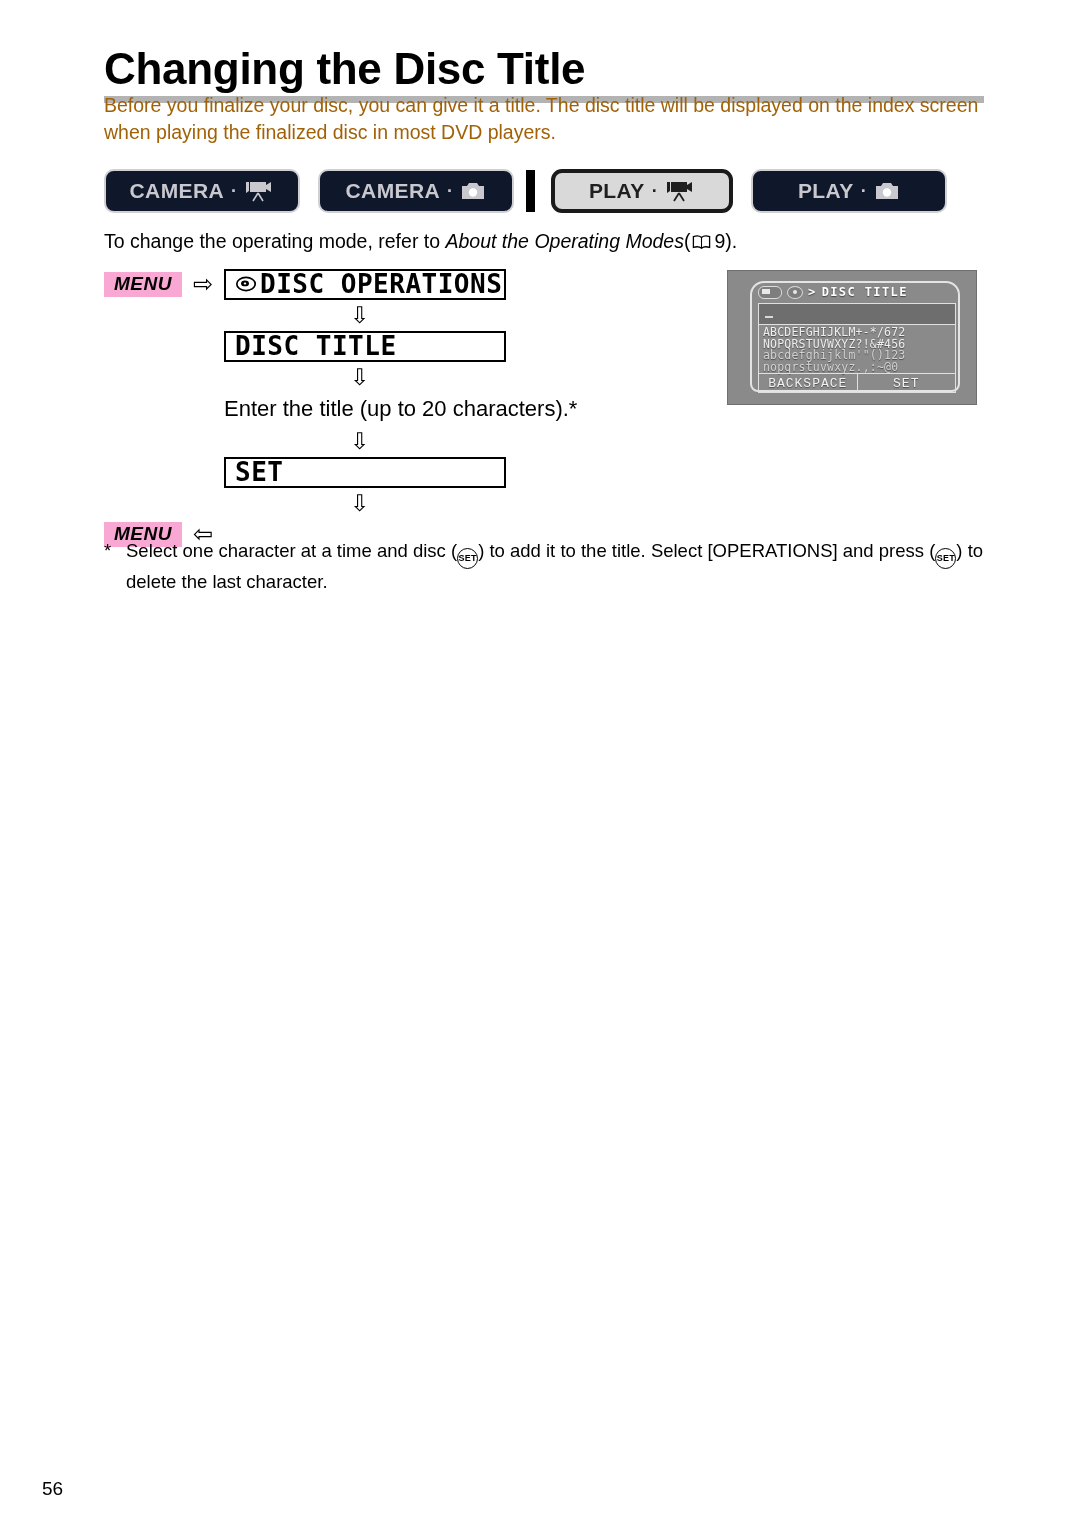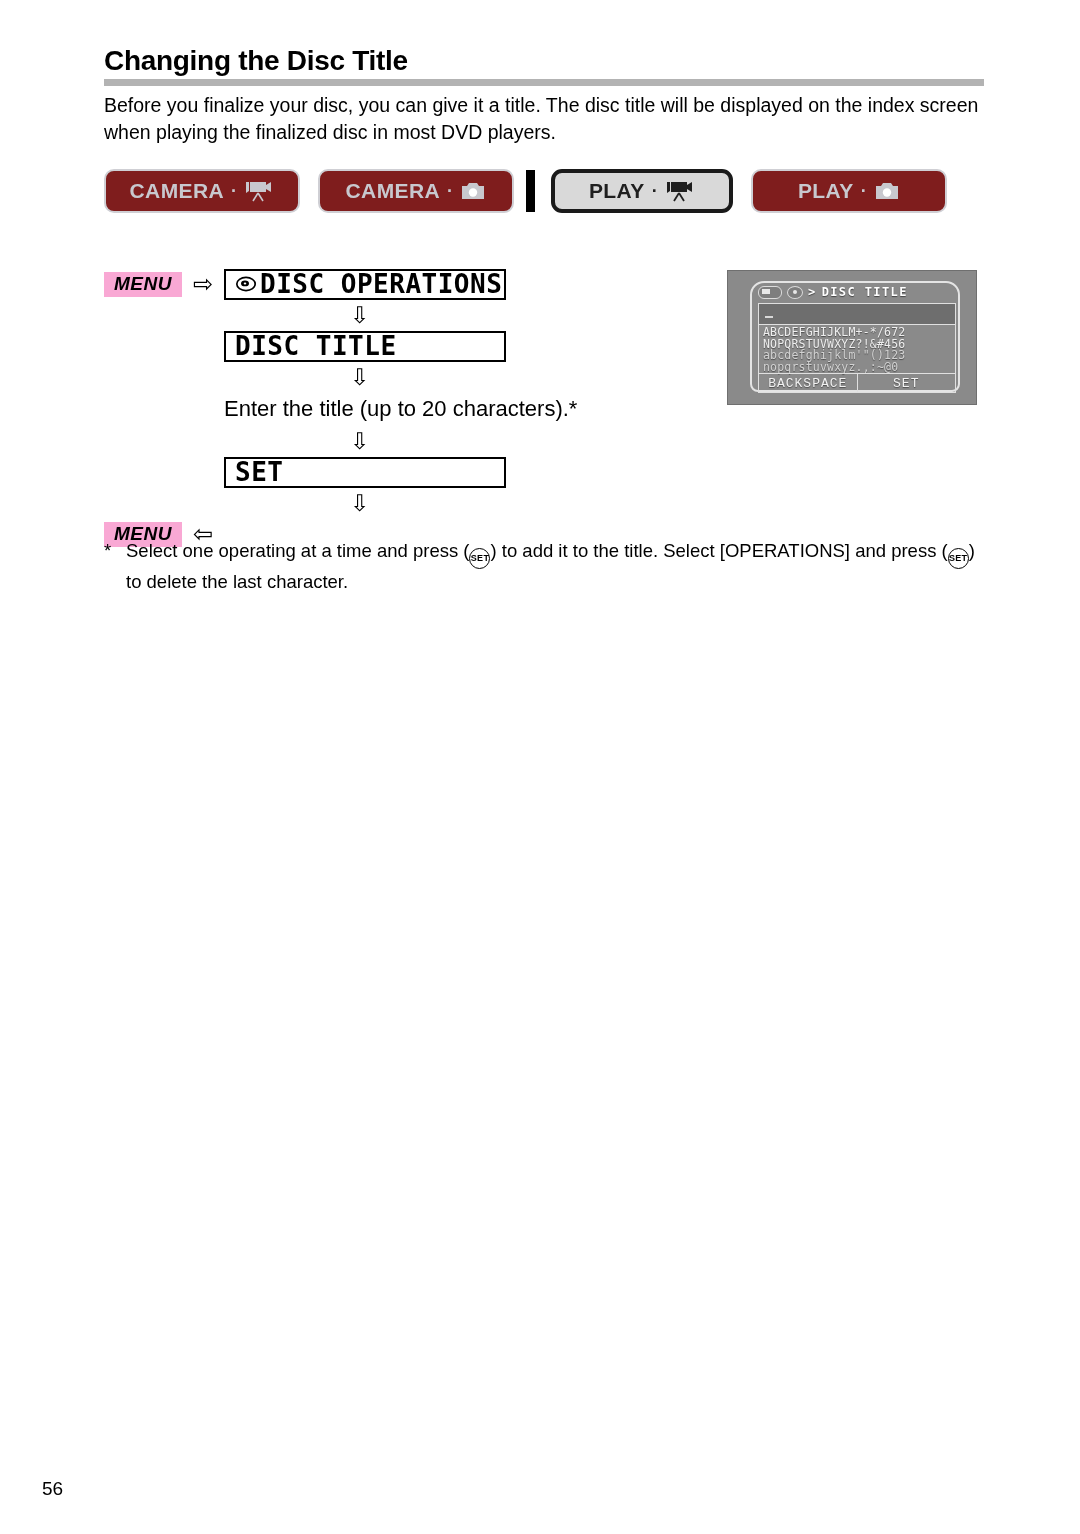--- a/index.html
+++ b/index.html
@@ -22,21 +22,21 @@
   }
 
   
   .title-block {
     position: absolute;
     left: 104px;
     top: 46px;
     width: 880px;
   }
   .page-title {
-    font-size: 28px;
+    font-size: 44px;
     font-weight: bold;
     letter-spacing: -0.3px;
     line-height: 1.05;
     margin: 0;
     color: #000;
   }
   .title-rule {
     margin-top: 4px;
     height: 7px;
     background: #b3b3b3;
@@ -44,21 +44,21 @@
   }
 
   
   .intro {
     position: absolute;
     left: 104px;
     top: 92px;
     width: 886px;
     font-size: 19.5px;
     line-height: 27px;
-    color: #000000;
+    color: #a16207;
   }
 
   
   .modes-row {
     position: absolute;
     left: 104px;
     top: 168px;
     width: 880px;
     height: 46px;
     display: flex;
@@ -72,21 +72,21 @@
     align-items: center;
     justify-content: center;
     gap: 7px;
     padding: 0 16px;
     font-weight: bold;
     font-size: 21px;
     letter-spacing: 0.4px;
   }
   .mode-badge.inactive {
     border: 2.5px solid #cfcfd4;
-    background: #7f1d1d;
+    background: #0f172a;
     color: #c8c8ce;
     min-width: 196px;
   }
   .mode-badge.active {
     border: 4px solid #1a1a1a;
     background: #d9d9d9;
     color: #1f1f1f;
     min-width: 182px;
     border-radius: 11px;
   }
@@ -413,20 +413,26 @@
       <span class="glyph">
         <svg width="26" height="21" viewBox="0 0 26 21" aria-hidden="true">
           <path d="M2,5 L7,5 L9,2 L17,2 L19,5 L24,5 L24,18 L2,18 Z" fill="#c8c8ce"></path>
           <circle cx="13" cy="11.5" r="4.2" fill="#ffffff"></circle>
         </svg>
       </span>
     </div>
 
   </div>
 
+  <div class="modes-note">
+    <span>To change the operating mode, refer to </span><i>About the Operating Modes</i><span>(</span><span class="book-icon"><svg width="19" height="16" viewBox="0 0 19 16" aria-hidden="true">
+          <path d="M9.5,3.4 C7.4,1.7 4.3,1.7 1.4,2.6 L1.4,13.4 C4.3,12.5 7.4,12.5 9.5,14.2 C11.6,12.5 14.7,12.5 17.6,13.4 L17.6,2.6 C14.7,1.7 11.6,1.7 9.5,3.4 Z" fill="none" stroke="#000" stroke-width="1.3"></path>
+          <line x1="9.5" y1="3.4" x2="9.5" y2="14.2" stroke="#000" stroke-width="1.1"></line>
+        </svg></span><span>9).</span>
+  </div>
 
   <div class="flow">
 
     <div class="flow-row">
       <div class="menu-tag">MENU</div>
       <div class="arrow-cell">⇨</div>
       <div class="flow-box">
         <span class="disc-glyph">
           <svg width="22" height="18" viewBox="0 0 22 18" aria-hidden="true">
             <ellipse cx="11" cy="9" rx="9.2" ry="6.6" fill="none" stroke="#000" stroke-width="1.7"></ellipse>
@@ -504,18 +510,18 @@
     </div>
 
     <div class="lcd-buttons">
       <div class="lcd-btn">BACKSPACE</div>
       <div class="lcd-btn">SET</div>
     </div>
   </div>
 
   <div class="footnote">
     <span class="star">*</span>
-    <span class="fn-body"><span>Select one operating at a time and press (</span><span class="set-btn-icon">SET</span><span>) to add it to the title. Select [OPERATIONS] and press (</span><span class="set-btn-icon">SET</span><span>) to delete the last character.</span></span>
+    <span class="fn-body"><span>Select one character at a time and disc (</span><span class="set-btn-icon">SET</span><span>) to add it to the title. Select [OPERATIONS] and press (</span><span class="set-btn-icon">SET</span><span>) to delete the last character.</span></span>
   </div>
 
   <div class="page-number">56</div>
 
 </div>
 
 </body></html>

